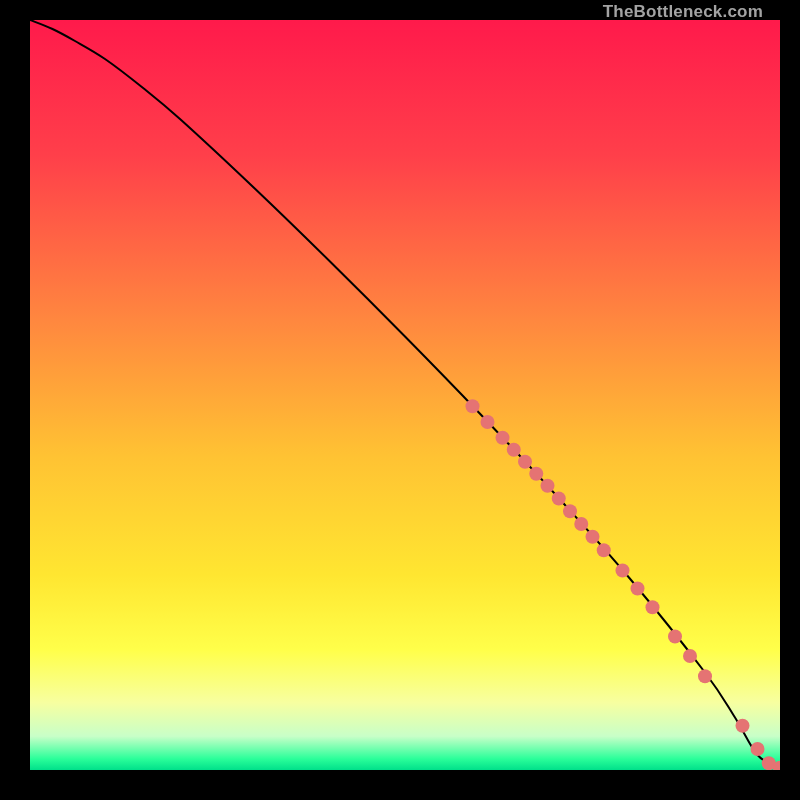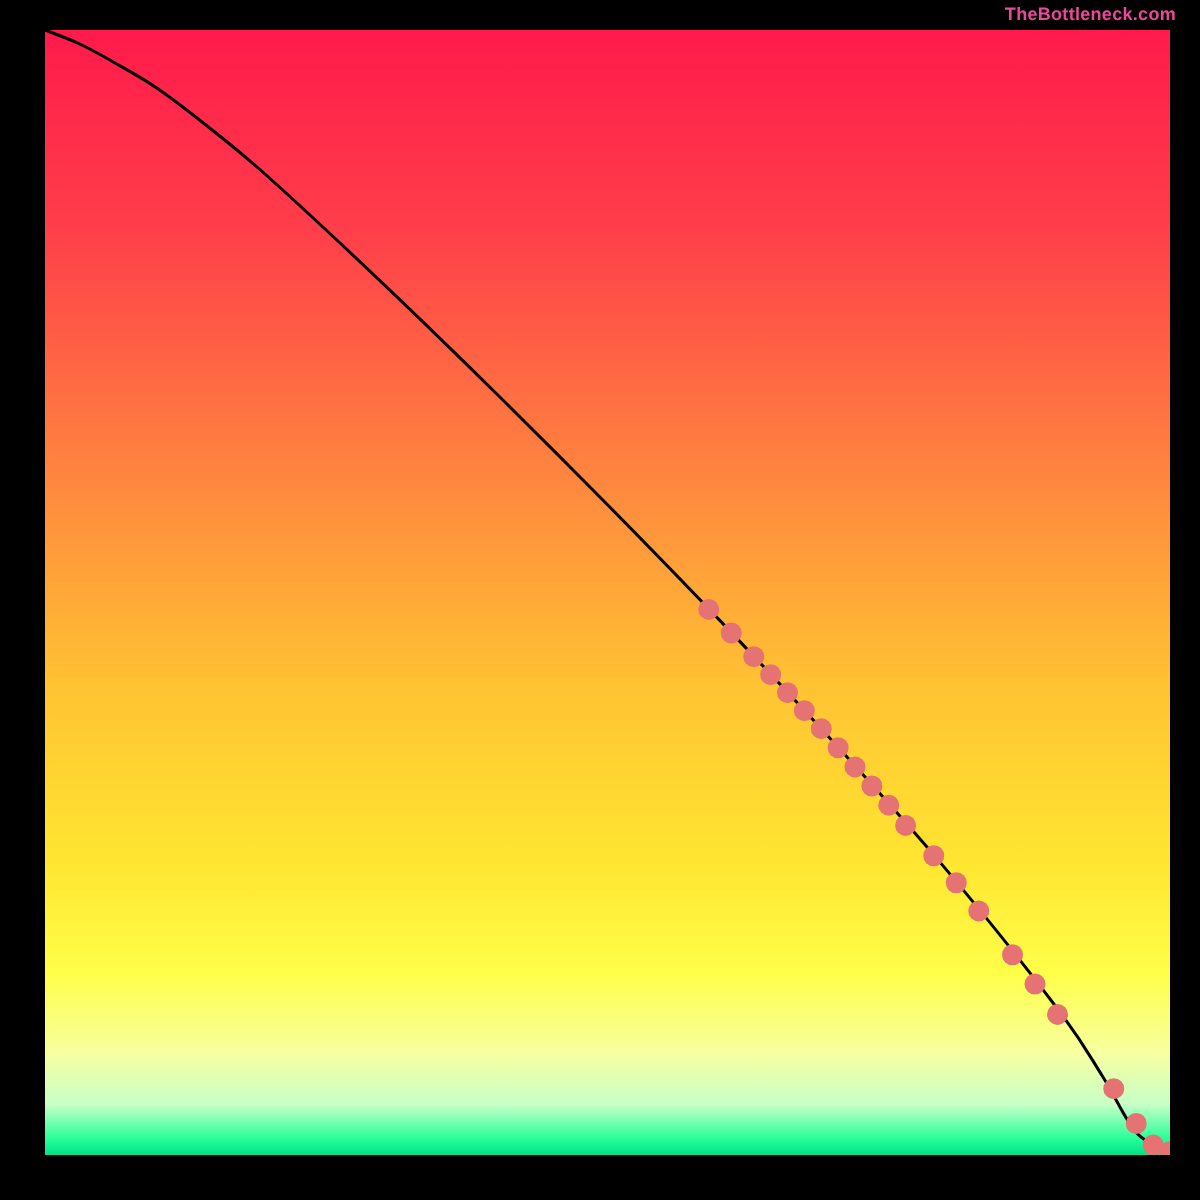--- a/index.html
+++ b/index.html
@@ -20,23 +20,23 @@
     position: absolute;
     left: 30px;
     top: 20px;
     width: 750px;
     height: 750px;
     overflow: hidden;
   }
   .attribution {
     position: absolute;
     top: 2px;
-    right: 16px;
-    color: #ec4899;
-    font-size: 12px;
+    right: 37px;
+    color: #a3a3a3;
+    font-size: 17px;
     font-weight: 600;
     letter-spacing: 0.2px;
   }
   svg { display: block; }
 </style>
 </head>
 <body>
 
 <div class="frame">
   <div class="attribution">TheBottleneck.com</div>

